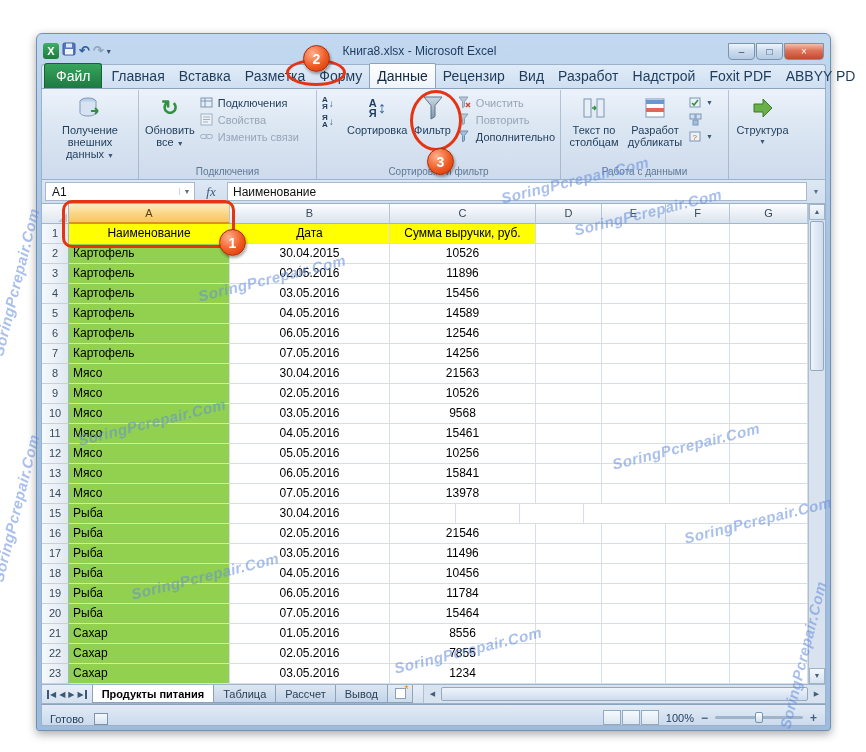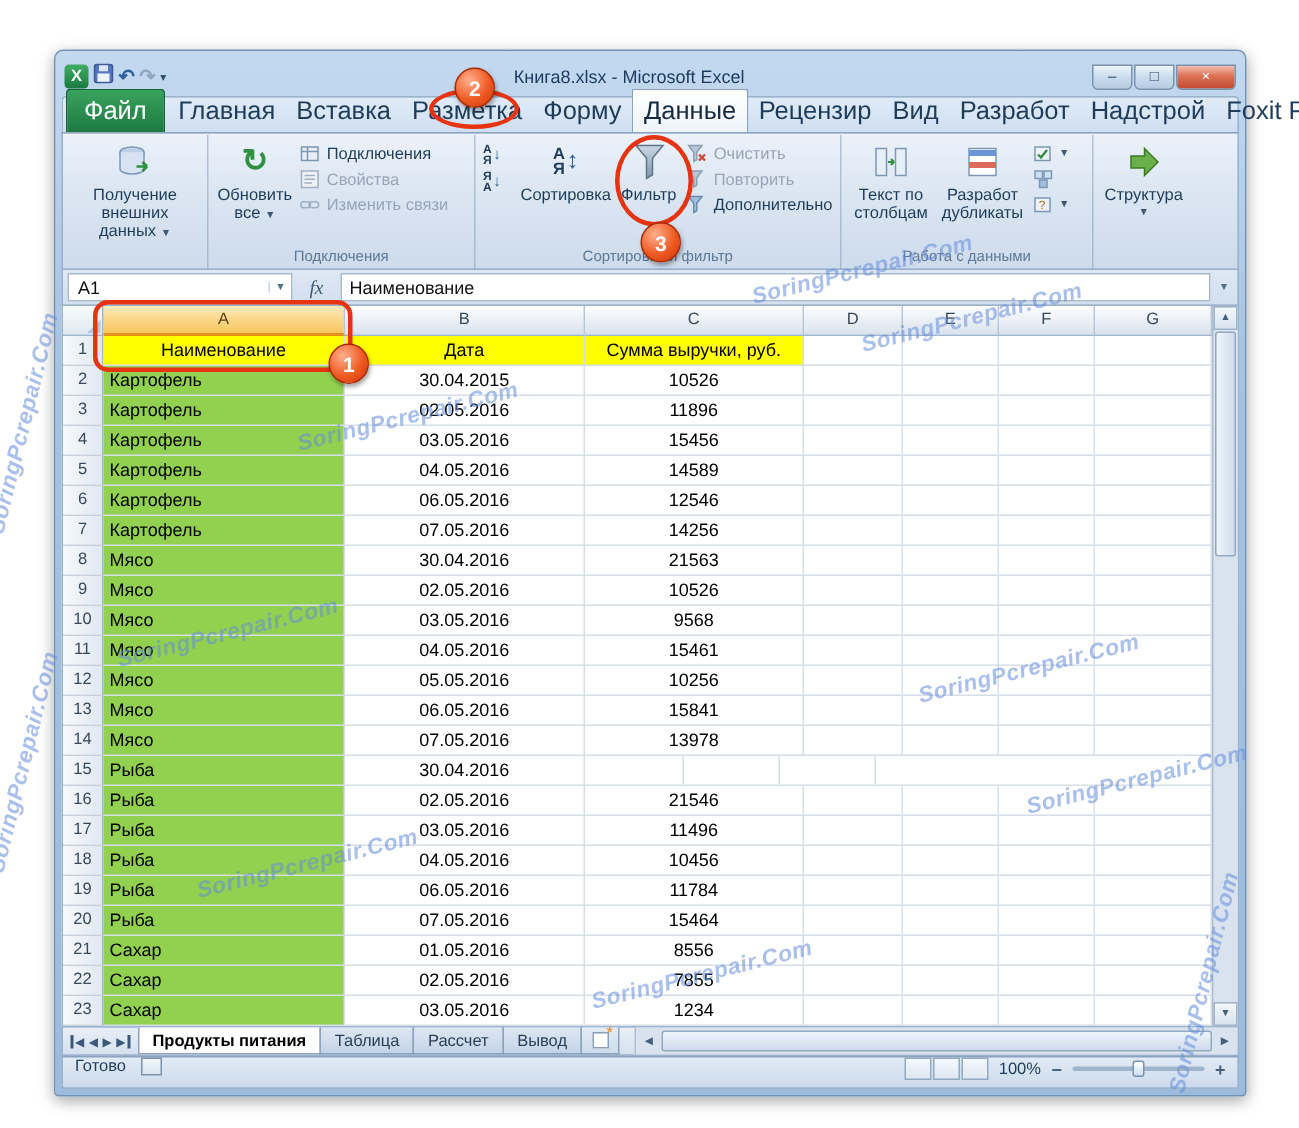--- a/index.html
+++ b/index.html
@@ -29,21 +29,21 @@
   .winctl { display:flex; gap:1px; }
   .wbtn { width:27px; height:17px; border:1px solid #7a94ad; border-radius:0 0 4px 4px;
     background:linear-gradient(#eef5fc,#cdddee 45%,#b6cbe2); font-size:10px; text-align:center;
     line-height:15px; color:#2a4a6a; }
   .wbtn.close { width:40px; background:linear-gradient(#f4bdae,#dd7257 45%,#c4492f); color:#fff; }
 
   
   .tabstrip { height:24px; display:flex; align-items:flex-end; padding:0 2px;
     background:linear-gradient(#e0ebf8,#cfdff1); border:1px solid #9bb2ca; border-bottom:none;
     border-radius:3px 3px 0 0; }
-  .rtab { padding:4px 7px 4px; font-size:17px; color:#1e3c5a; white-space:nowrap; }
+  .rtab { padding:4px 7px 4px; font-size:14px; color:#1e3c5a; white-space:nowrap; }
   .rtab.file { background:linear-gradient(#38a35c,#1d7a41); color:#fff; border:1px solid #156232;
     border-bottom:none; border-radius:3px 3px 0 0; padding:4px 11px; margin-right:2px; }
   .rtab.active { background:linear-gradient(#ffffff,#eef4fb); border:1px solid #8ba3bd; border-bottom:none;
     border-radius:2px 2px 0 0; color:#13293f; }
   .tabstrip-right { margin-left:auto; display:flex; align-items:center; gap:4px; padding-bottom:4px; }
   .tsr { font-size:10px; color:#44607c; width:16px; text-align:center; }
   .tsr-help { width:15px; height:15px; border-radius:50%; background:radial-gradient(circle at 35% 30%,#8cc0ee,#2f6fb3);
     color:#fff; font-weight:bold; font-size:10px; line-height:15px; text-align:center; }
 
   
@@ -124,21 +124,21 @@
     display:flex; align-items:center; justify-content:center; }
   .insico { width:11px; height:11px; background:#fff; border:1px solid #8aa0b8; position:relative; }
   .insico::after { content:'*'; position:absolute; right:-4px; top:-6px; color:#e08a18; font-size:11px; }
   .hscroll { flex:1; display:flex; align-items:center; gap:1px; margin-left:10px; background:#d9e3ef;
     border-left:1px solid #aebfd2; padding:0 1px; }
   .hsb { font-size:7px; color:#44607c; width:15px; text-align:center; }
   .hthumb { flex:1; height:14px; background:linear-gradient(#eef4fa,#cfdcee); border:1px solid #93a9c0; border-radius:2px; }
 
   
   .statusbar { height:22px; background:linear-gradient(#e2ebf6,#cbdaec); border:1px solid #9bb2ca;
-    border-top:1px solid #8ba3bd; border-radius:0 0 2px 2px; display:flex; align-items:flex-start;
+    border-top:1px solid #8ba3bd; border-radius:0 0 2px 2px; display:flex; align-items:flex-end;
     padding:0 8px; font-size:11px; color:#1e3c5a; gap:10px; }
   .macroico { width:14px; height:12px; border:1px solid #7d93a9; background:
     linear-gradient(#f4f8fc,#dbe5f0); }
   .zoomarea { margin-left:auto; display:flex; align-items:center; gap:7px; }
   .viewbtns { display:flex; gap:1px; }
   .vb { width:18px; height:15px; border:1px solid #93a9c0; background:linear-gradient(#f5f9fc,#dde7f1); }
   .zsign { font-size:12px; font-weight:bold; color:#44607c; }
   .ztrack { width:88px; height:3px; background:#9fb4c9; border-radius:2px; position:relative; }
   .ztick { position:absolute; left:43px; top:-3px; width:1px; height:9px; background:#7d93a9; }
   .zthumb { position:absolute; left:40px; top:-4px; width:8px; height:11px;

